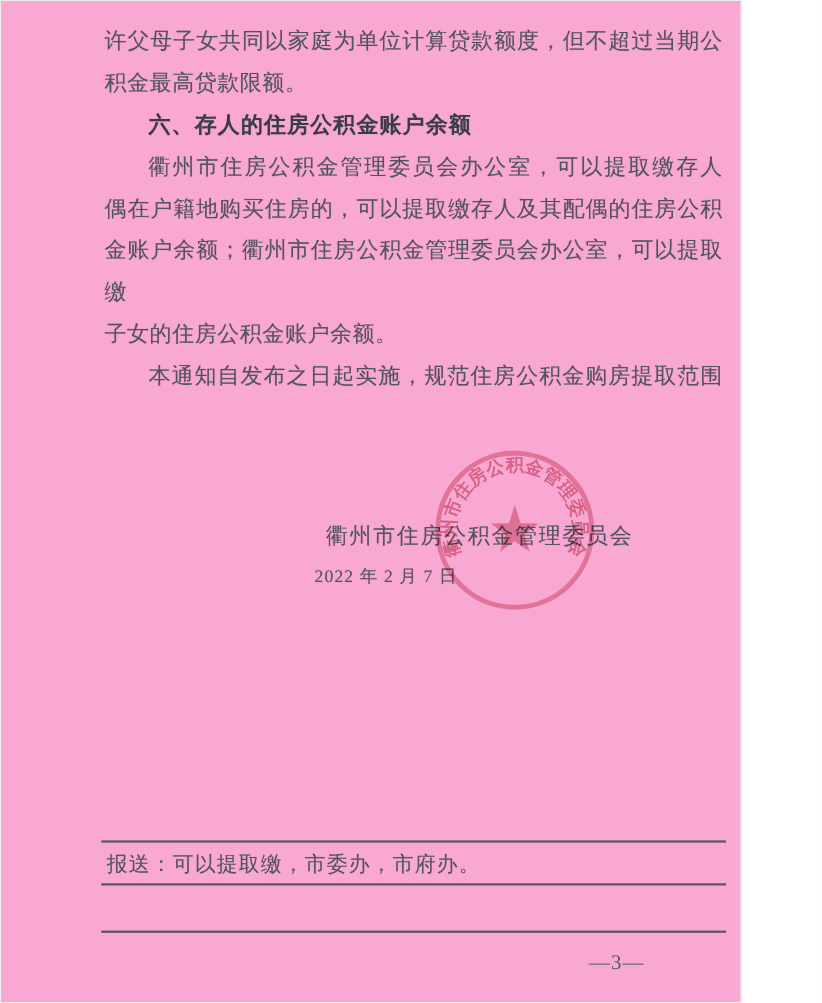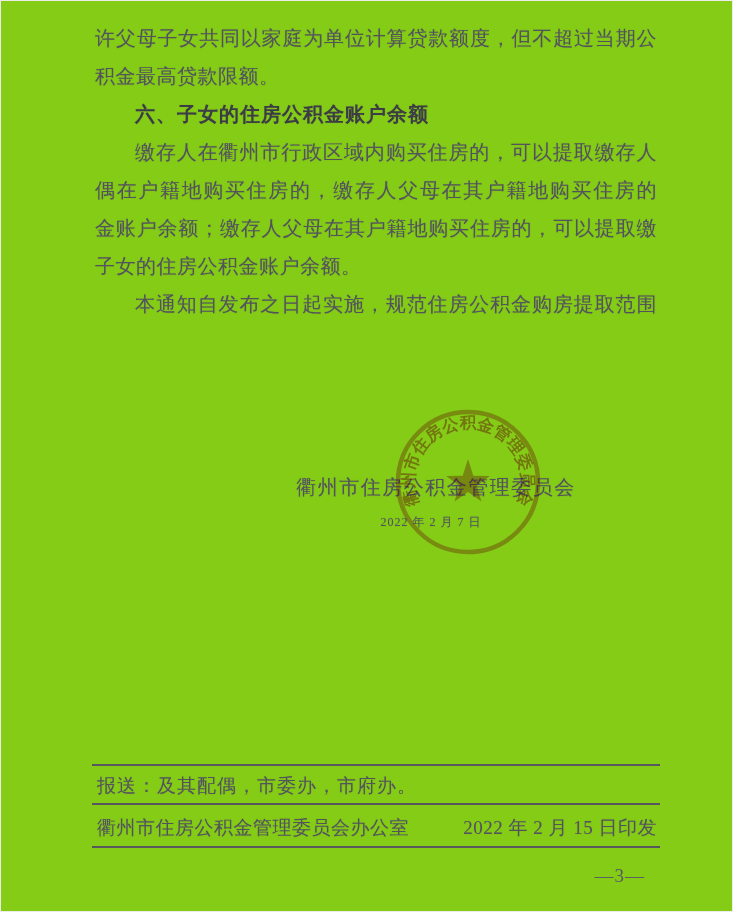--- a/index.html
+++ b/index.html
@@ -1,19 +1,19 @@
 <!DOCTYPE html>
 <html><head>
 <meta charset="utf-8">
 <style>
   html,body{margin:0;padding:0;background:#ffffff;}
   .page{
     position:relative;
-    width:733px;height:912px;
-    background:#84cc16;
+    width:674px;height:912px;
+    background:#f9a8d4;
     overflow:hidden;
     font-family:"Liberation Serif","DejaVu Serif",serif;
     color:#53535c;
     box-shadow:inset 0 0 0 1px #ececea;
   }
   
   .body-block{
     position:absolute;top:19px;left:95px;width:562px;
     font-size:20px;line-height:38px;
     letter-spacing:.5px;
@@ -29,21 +29,21 @@
     letter-spacing:1px;
   }
   
   .sig-org{
     position:absolute;top:474px;left:286px;width:300px;
     font-size:20px;letter-spacing:1.5px;text-align:center;
     text-shadow:0 0 1px rgba(95,95,105,.35);
   }
   .sig-date{
     position:absolute;top:514px;left:286px;width:290px;
-    font-size:12px;letter-spacing:1px;text-align:center;
+    font-size:16px;letter-spacing:1px;
     text-shadow:0 0 1px rgba(95,95,105,.35);
   }
   
   .seal{
     position:absolute;left:392px;top:406px;width:152px;height:152px;
     mix-blend-mode:multiply;opacity:.88;
     pointer-events:none;
   }
   
   .rule{position:absolute;left:92px;width:568px;height:2px;background:#57575f;}
@@ -67,45 +67,41 @@
   }
 </style>
 </head>
 <body>
 
 <div class="page">
 
   <div class="body-block">
     <div class="bline">许父母子女共同以家庭为单位计算贷款额度，但不超过当期公</div>
     <div class="bline plain">积金最高贷款限额。</div>
-    <div class="bline heading indent">六、子女的住房公积金账户余额</div>
-    <div class="bline indent">缴存人在衢州市行政区域内购买住房的，可以提取缴存人</div>
-    <div class="bline">偶在户籍地购买住房的，缴存人父母在其户籍地购买住房的</div>
-    <div class="bline">金账户余额；缴存人父母在其户籍地购买住房的，可以提取缴</div>
+    <div class="bline heading indent">六、存人的住房公积金账户余额</div>
+    <div class="bline indent">衢州市住房公积金管理委员会办公室，可以提取缴存人</div>
+    <div class="bline">偶在户籍地购买住房的，可以提取缴存人及其配偶的住房公积</div>
+    <div class="bline">金账户余额；衢州市住房公积金管理委员会办公室，可以提取缴</div>
     <div class="bline plain">子女的住房公积金账户余额。</div>
     <div class="bline indent">本通知自发布之日起实施，规范住房公积金购房提取范围</div>
   </div>
 
   <div class="sig-org">衢州市住房公积金管理委员会</div>
   <div class="sig-date">2022 年 2 月 7 日</div>
 
   <div class="seal">
     <svg width="152" height="152" viewBox="0 0 152 152">
       <circle cx="76" cy="76" r="70" fill="none" stroke="#df8b98" stroke-width="4.5" opacity="0.8"></circle>
       <polygon points="76,53 81.3,69.7 97.9,69.9 84.6,79.8 89.5,95.6 76,86 62.5,95.6 67.4,79.8 54.1,69.9 70.7,69.7" fill="#de94a1" opacity="0.9"></polygon>
       <path id="sealArc" d="M 25.2,94.5 A 54,54 0 1 1 126.8,94.5" fill="none"></path>
       <text font-size="16.5" fill="#d67f8d" opacity="0.95" font-family="Liberation Serif, DejaVu Serif, serif" font-weight="700">
         <textPath href="#sealArc" startOffset="50%" text-anchor="middle">衢州市住房公积金管理委员会</textPath>
       </text>
     </svg>
   </div>
 
   <div class="rule r1"></div>
-  <div class="footer-report">报送：及其配偶，市委办，市府办。</div>
+  <div class="footer-report">报送：可以提取缴，市委办，市府办。</div>
   <div class="rule r2"></div>
-  <div class="footer-office-row">
-    <span>衢州市住房公积金管理委员会办公室</span>
-    <span>2022 年 2 月 15 日印发</span>
-  </div>
   <div class="rule r3"></div>
   <div class="page-number">—3—</div>
 
 </div>
 
 </body></html>

